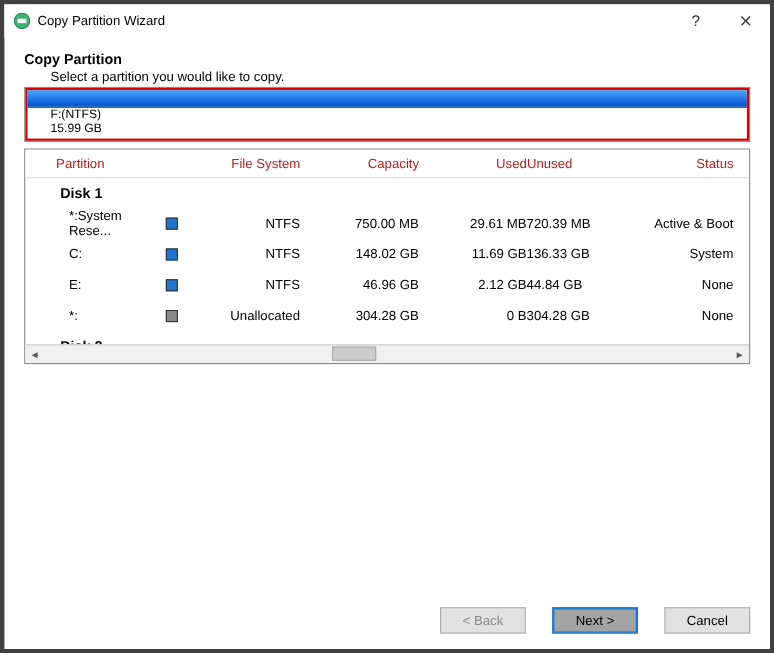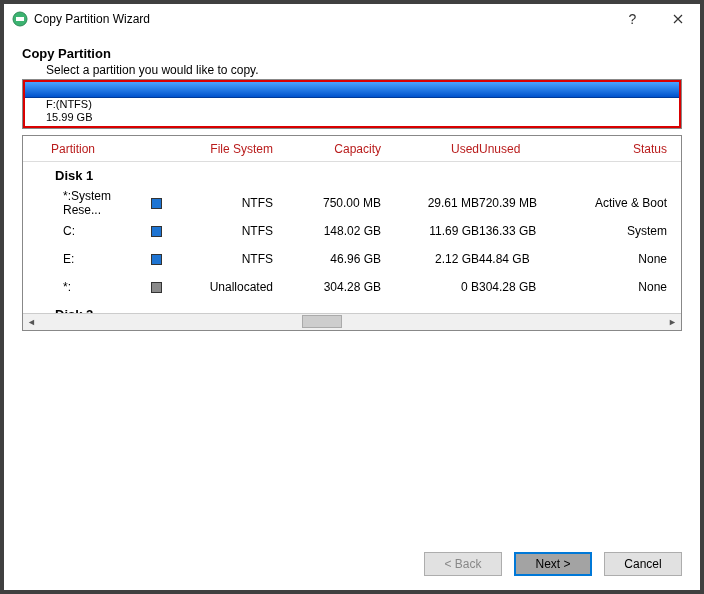--- a/index.html
+++ b/index.html
@@ -32,21 +32,21 @@
 .col-status { width: 98px; text-align: right; padding-right: 14px; }
 .listbody { flex: 1; overflow-y: auto; overflow-x: hidden; }
 .diskgroup { font-weight: bold; font-size: 13px; padding: 6px 0 6px 32px; }
 .row { display: flex; align-items: center; height: 28px; font-size: 12px; }
 .row .col-part { padding-left: 40px; }
 .fsq { width: 11px; height: 11px; border: 1px solid #333; display: inline-block; vertical-align: middle; }
 .hscroll { height: 17px; border-top: 1px solid #ccc; background: #f0f0f0; display: flex; align-items: center; }
 .hscroll .arrow { width: 17px; height: 17px; display: flex; align-items: center; justify-content: center; font-size: 9px; color: #555; }
 .hscroll .track { flex: 1; position: relative; height: 17px; }
 .hscroll .thumb { position: absolute; left: 42%; width: 40px; height: 13px; top: 2px; background: #cdcdcd; border: 1px solid #aaa; }
-.footer { display: flex; justify-content: flex-end; gap: 12px; padding: 14px 18px; }
+.footer { display: flex; justify-content: flex-end; gap: 24px; padding: 14px 18px; }
 .btn { min-width: 78px; height: 24px; border: 1px solid #adadad; background: #e1e1e1; font-size: 12px; display: flex; align-items: center; justify-content: center; }
 .btn.disabled { color: #888; }
 .btn.primary { border: 1px solid #0078d7; box-shadow: 0 0 0 1px #0078d7 inset; background: #a3a3a3; }
 </style>
 </head>
 <body>
 <div class="window">
 
   <div class="titlebar">
     <span class="icon">

